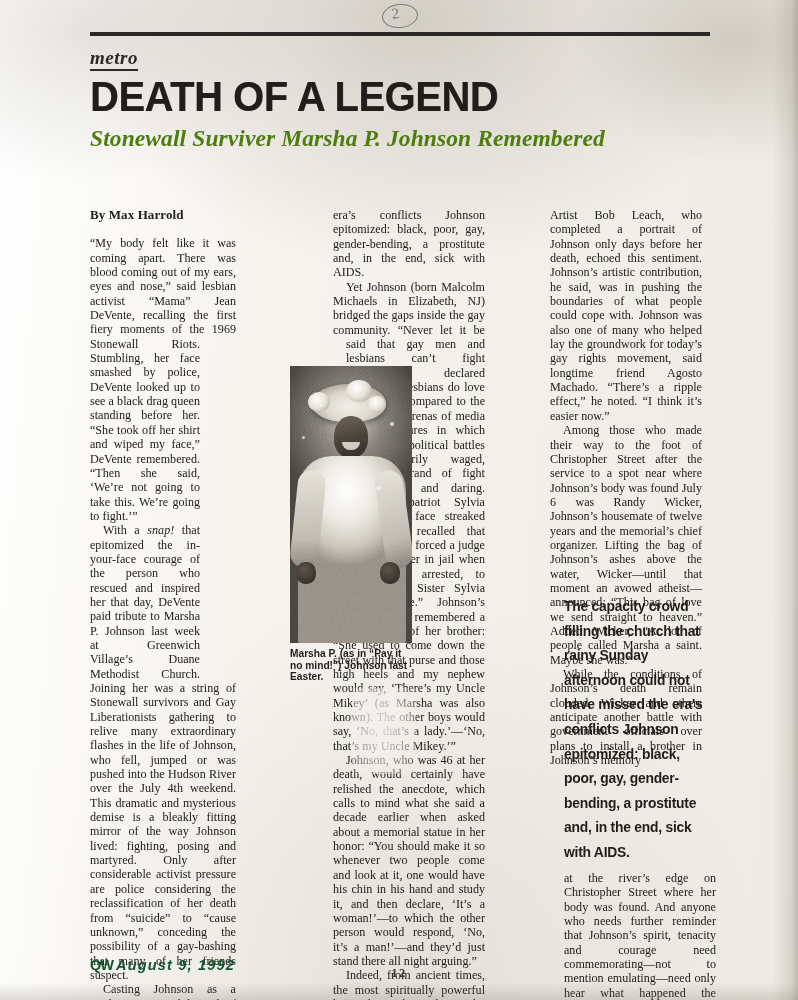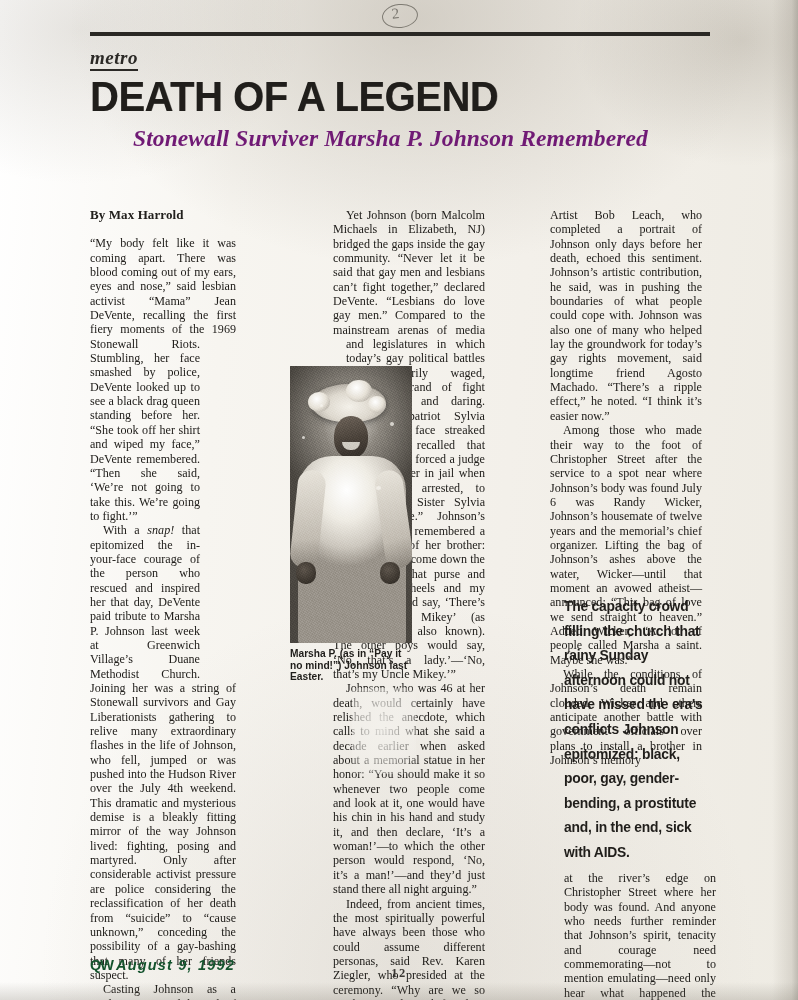--- a/index.html
+++ b/index.html
@@ -91,24 +91,23 @@
     color: #201e1b;
     margin-top: 4px;
     line-height: 1.02;
     text-shadow: 0.4px 0 0 rgba(32,30,27,0.55);
   }
   #subhead {
     font-family: "Liberation Serif", serif;
     font-style: italic;
     font-weight: bold;
     font-size: 23.5px;
-    color: #701a75;
+    color: #4d7c0f;
     margin-top: 6px;
     letter-spacing: 0.1px;
-    margin-left: 43px;
   }
 
   
   .col {
     position: absolute;
     top: 208px;
     font-size: 12.1px;
     line-height: 14.35px;
     text-align: justify;
     text-justify: inter-word;
@@ -302,20 +301,21 @@
       <div style="float: right; clear: right; width: 36px; height: 323px;"></div>
     <p class="byline">By Max Harrold</p>
     <p class="noindent">“My body felt like it was coming apart. There was blood coming out of my ears, eyes and nose,” said lesbian activist “Mama” Jean DeVente, recalling the first fiery moments of the 1969 Stonewall Riots. Stumbling, her face smashed by police, DeVente looked up to see a black drag queen standing before her. “She took off her shirt and wiped my face,” DeVente remembered. “Then she said, ‘We’re not going to take this. We’re going to fight.’”</p>
     <p>With a <em>snap!</em> that epitomized the in-your-face courage of the person who rescued and inspired her that day, DeVente paid tribute to Marsha P. Johnson last week at Greenwich Village’s Duane Methodist Church. Joining her was a string of Stonewall survivors and Gay Liberationists gathering to relive many extraordinary flashes in the life of Johnson, who fell, jumped or was pushed into the Hudson River over the July 4th weekend. This dramatic and mysterious demise is a bleakly fitting mirror of the way Johnson lived: fighting, posing and martyred. Only after considerable activist pressure are police considering the reclassification of her death from “suicide” to “cause unknown,” conceding the possibility of a gay-bashing that many of her friends suspect.</p>
     <p>Casting Johnson as a modern saint and legend of the gay rights movement and downtown arts scene of the ’60s and ’70s, the memorial brought together many of its remaining characters: local royalty whose influence in the early push for gay rights had international repercussions. The capacity crowd filling the church that rainy Sunday afternoon on July 26 could not have missed the</p>
   </div>
 
   <div class="col" id="col2">
       <div style="float: left; width: 0px; height: 142px;"></div>
       <div style="float: left; clear: left; width: 13px; height: 277px;"></div>
+    <p class="noindent">era’s conflicts Johnson epitomized: black, poor, gay, gender-bending, a prostitute and, in the end, sick with AIDS.</p>
     <p>Yet Johnson (born Malcolm Michaels in Elizabeth, NJ) bridged the gaps inside the gay community. “Never let it be said that gay men and lesbians can’t fight together,” declared DeVente. “Lesbians do love gay men.” Compared to the mainstream arenas of media and legislatures in which today’s gay political battles are primarily waged, Johnson’s brand of fight seems epic and daring. Street compatriot Sylvia Rivera, her face streaked with tears, recalled that Johnson once forced a judge to also put her in jail when Rivera was arrested, to “make sure Sister Sylvia stayed alive.” Johnson’s sister Norma remembered a lighter side of her brother: “She used to come down the street with that purse and those high heels and my nephew would say, ‘There’s my Uncle Mikey’ (as Marsha was also known). The other boys would say, ‘No, that’s a lady.’—‘No, that’s my Uncle Mikey.’”</p>
     <p>Johnson, who was 46 at her death, would certainly have relished the anecdote, which calls to mind what she said a decade earlier when asked about a memorial statue in her honor: “You should make it so whenever two people come and look at it, one would have his chin in his hand and study it, and then declare, ‘It’s a woman!’—to which the other person would respond, ‘No, it’s a man!’—and they’d just stand there all night arguing.”</p>
     <p>Indeed, from ancient times, the most spiritually powerful have always been those who could assume different personas, said Rev. Karen Ziegler, who presided at the ceremony. “Why are we so stuck on male and female?” she mused. “Marsha forced diversity.”</p>
   </div>
 
   <div class="col" id="col3">
     <p class="noindent">Artist Bob Leach, who completed a portrait of Johnson only days before her death, echoed this sentiment. Johnson’s artistic contribution, he said, was in pushing the boundaries of what people could cope with. Johnson was also one of many who helped lay the groundwork for today’s gay rights movement, said longtime friend Agosto Machado. “There’s a ripple effect,” he noted. “I think it’s easier now.”</p>
     <p>Among those who made their way to the foot of Christopher Street after the service to a spot near where Johnson’s body was found July 6 was Randy Wicker, Johnson’s housemate of twelve years and the memorial’s chief organizer. Lifting the bag of Johnson’s ashes above the water, Wicker—until that moment an avowed atheist—announced: “This bag of love we send straight to heaven.” Added Wicker, “A lot of people called Marsha a saint. Maybe she was.”</p>
     <p>While the conditions of Johnson’s death remain clouded, Wicker and  others anticipate another battle with government officials over plans to install a brother in Johnson’s memory</p>
   </div>

